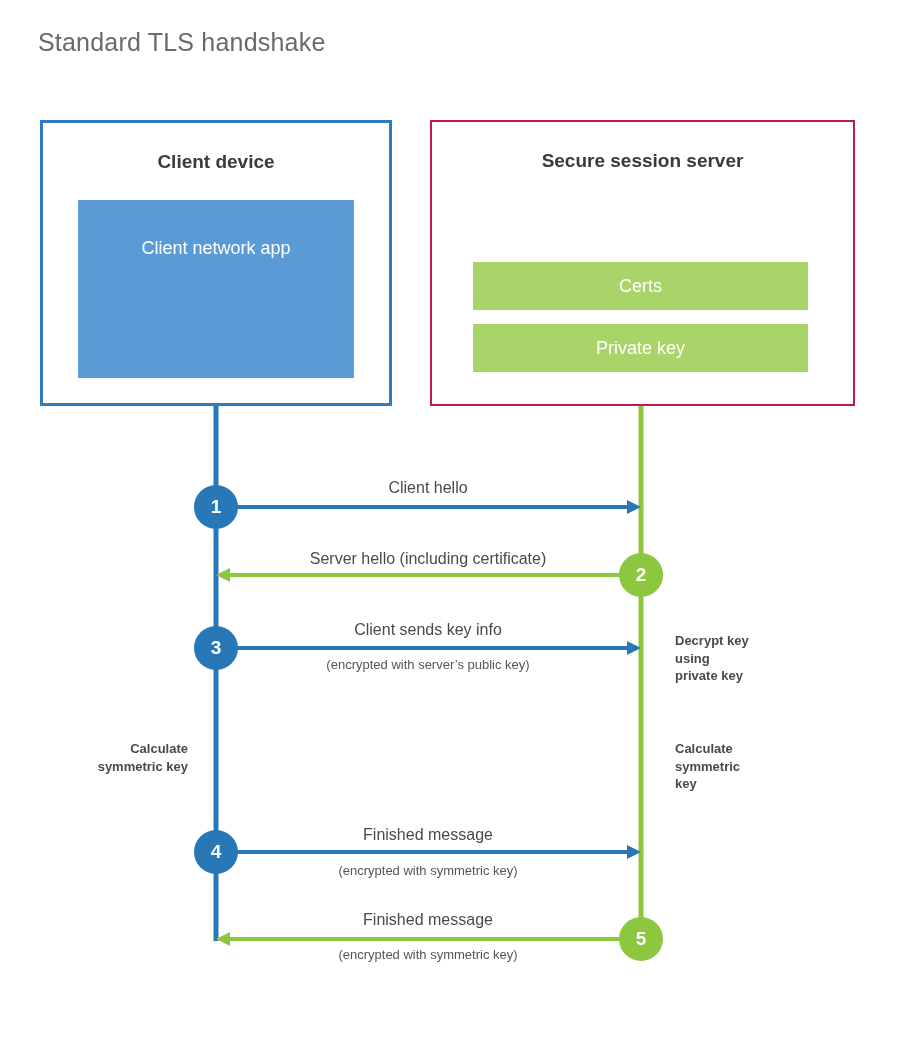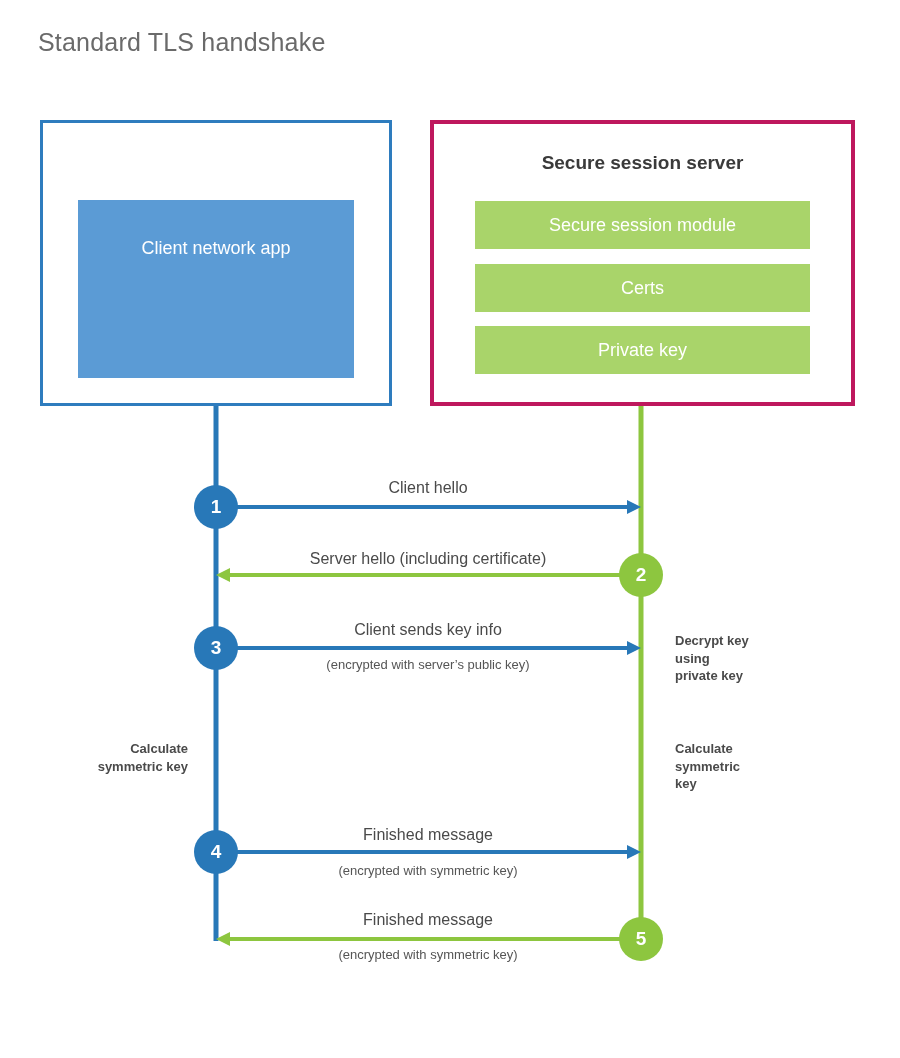--- a/index.html
+++ b/index.html
@@ -45,21 +45,21 @@
     top: 120px;
     width: 352px;
     height: 286px;
     border: 3px solid #2e7cbe;
   }
   .party-box.server {
     left: 430px;
     top: 120px;
     width: 425px;
     height: 286px;
-    border: 4px solid #be185d;
+    border: 2px solid #be185d;
   }
   .party-title {
     position: absolute;
     left: 0;
     right: 0;
     top: 28px;
     text-align: center;
     font-size: 19px;
     font-weight: bold;
     color: #3a3a3a;
@@ -163,27 +163,27 @@
   }
 </style>
 </head>
 <body>
 
 <div id="diagram-root">
 
   <div class="page-title">Standard TLS handshake</div>
 
   <div class="party-box client">
+    <div class="party-title">Client device</div>
     <div class="client-app">Client network
 app</div>
   </div>
 
   <div class="party-box server">
     <div class="party-title">Secure session server</div>
-    <div class="server-bar b0">Secure session module</div>
     <div class="server-bar b1">Certs</div>
     <div class="server-bar b2">Private key</div>
   </div>
 
   <svg id="seq-svg" viewBox="0 0 900 1058" xmlns="http://www.w3.org/2000/svg">
 
     <line x1="216" y1="406" x2="216" y2="941" stroke="#2878b8" stroke-width="5"></line>
 
     <line x1="641" y1="406" x2="641" y2="939" stroke="#8dc63f" stroke-width="5"></line>
 

